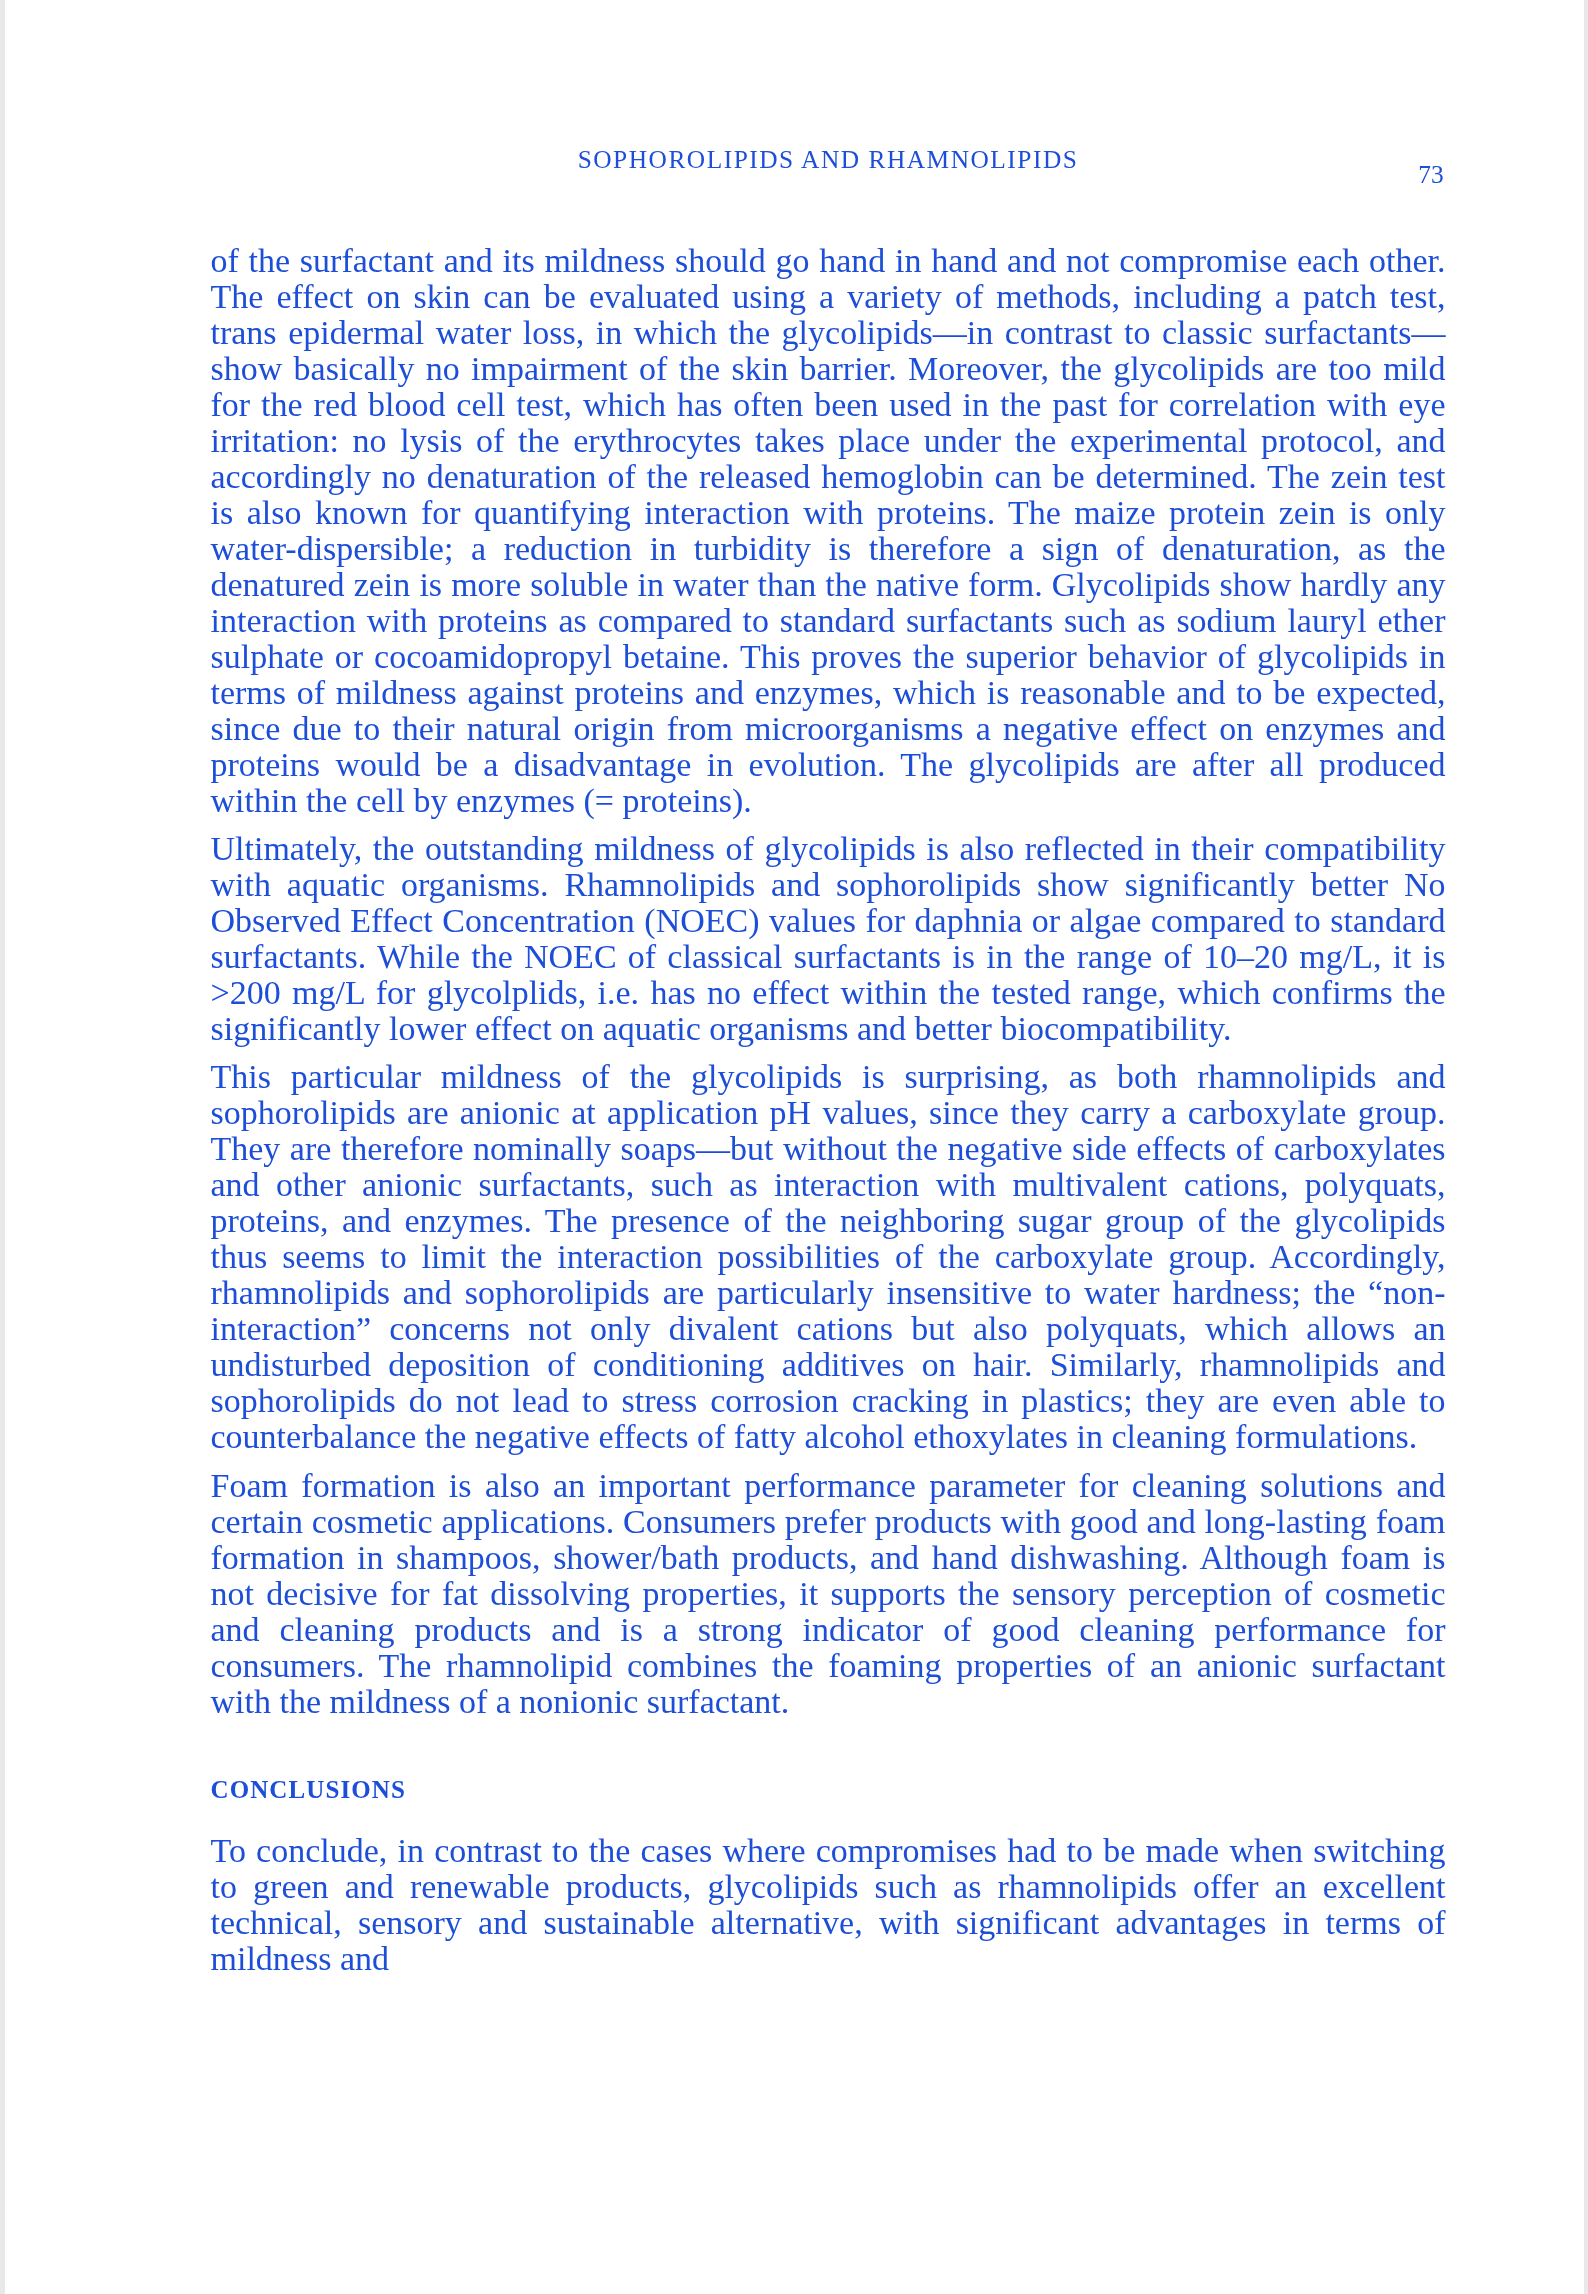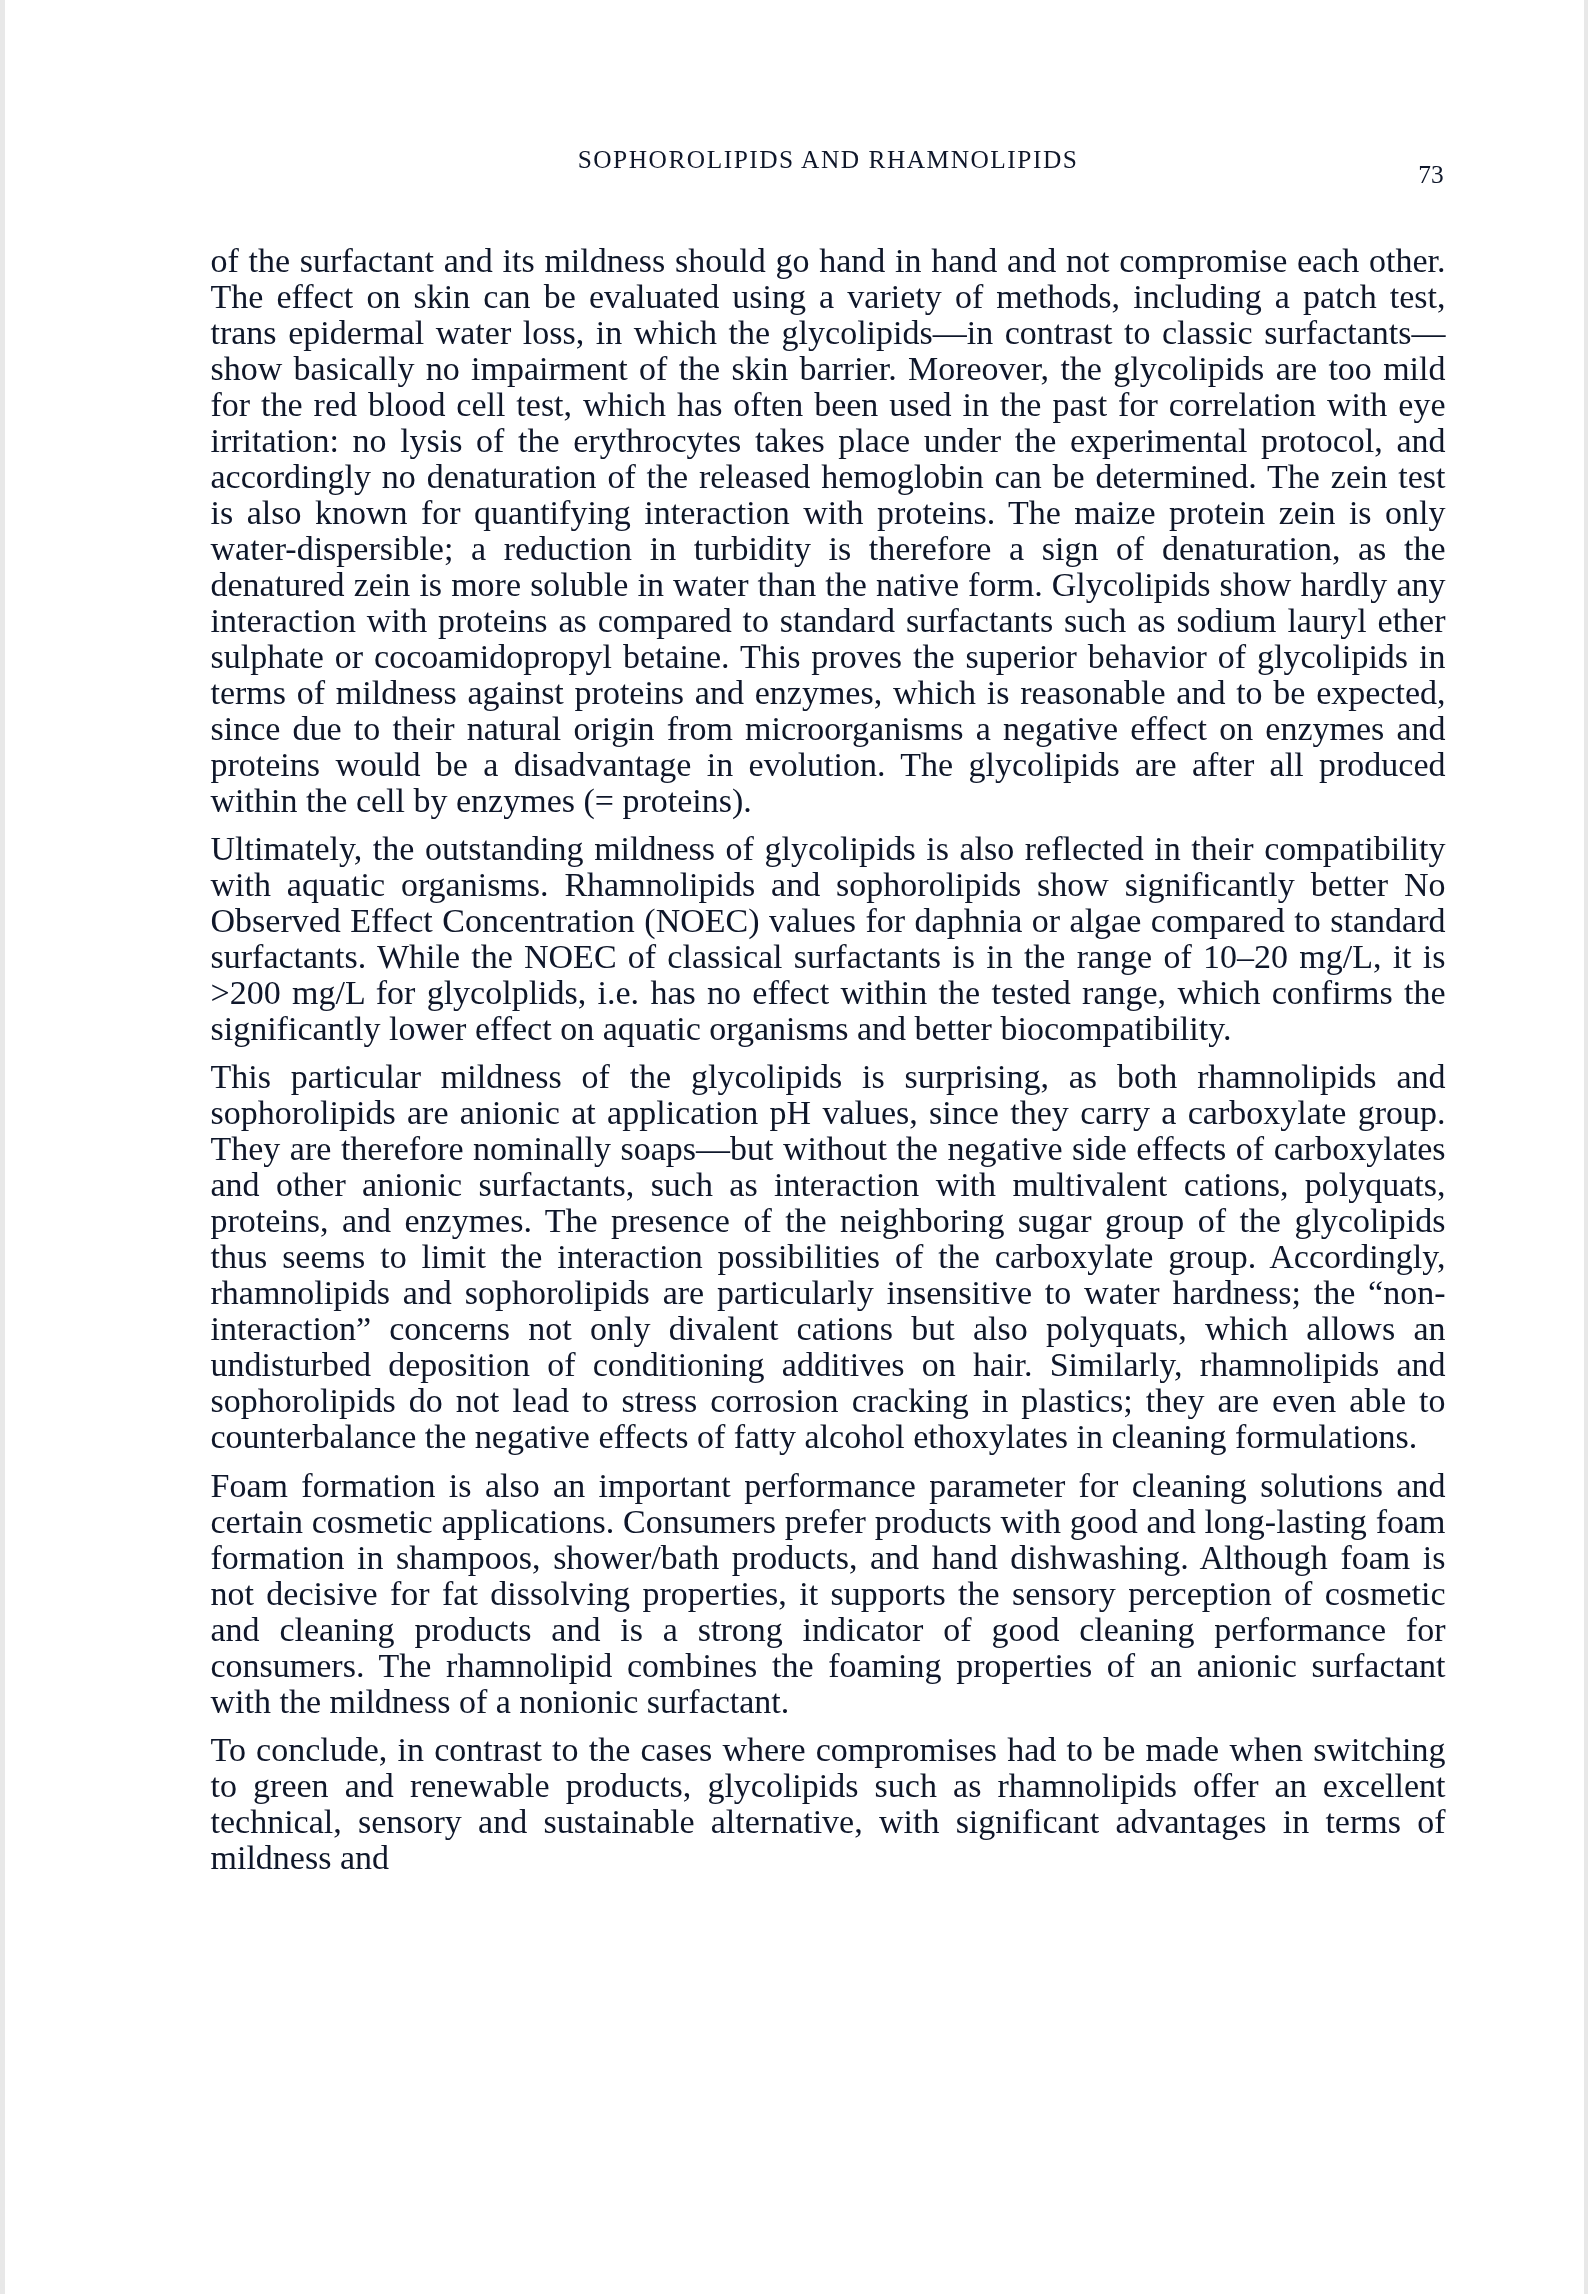--- a/index.html
+++ b/index.html
@@ -7,21 +7,21 @@
     padding: 0;
     background: #e8e8e8;
   }
   .page {
     position: relative;
     width: 1579px;
     height: 2295px;
     margin: 0 auto;
     background: #ffffff;
     font-family: "Liberation Serif", "DejaVu Serif", serif;
-    color: #0f172a;
+    color: #1d4ed8;
     overflow: hidden;
   }
   .text-block {
     position: absolute;
     left: 206px;
     width: 1235px;
     top: 139px;
   }
   .running-head {
     position: relative;
@@ -69,19 +69,20 @@
       <span class="head-title">SOPHOROLIPIDS AND RHAMNOLIPIDS</span>
       <span class="page-number">73</span>
     </div>
 
     <div class="body-text">
       <p>of the surfactant and its mildness should go hand in hand and not compromise each other. The effect on skin can be evaluated using a variety of methods, including a patch test, trans epidermal water loss, in which the glycolipids—in contrast to classic surfactants—show basically no impairment of the skin barrier. Moreover, the glycolipids are too mild for the red blood cell test, which has often been used in the past for correlation with eye irritation: no lysis of the erythrocytes takes place under the experimental protocol, and accordingly no denaturation of the released hemoglobin can be determined. The zein test is also known for quantifying interaction with proteins. The maize protein zein is only water-dispersible; a reduction in turbidity is therefore a sign of denaturation, as the denatured zein is more soluble in water than the native form. Glycolipids show hardly any interaction with proteins as compared to standard surfactants such as sodium lauryl ether sulphate or cocoamidopropyl betaine. This proves the superior behavior of glycolipids in terms of mildness against proteins and enzymes, which is reasonable and to be expected, since due to their natural origin from microorganisms a negative effect on enzymes and proteins would be a disadvantage in evolution. The glycolipids are after all produced within the cell by enzymes (= proteins).</p>
       <p>Ultimately, the outstanding mildness of glycolipids is also reflected in their compatibility with aquatic organisms. Rhamnolipids and sophorolipids show significantly better No Observed Effect Concentration (NOEC) values for daphnia or algae compared to standard surfactants. While the NOEC of classical surfactants is in the range of 10–20 mg/L, it is &gt;200 mg/L for glycolplids, i.e. has no effect within the tested range, which confirms the significantly lower effect on aquatic organisms and better biocompatibility.</p>
       <p>This particular mildness of the glycolipids is surprising, as both rhamnolipids and sophorolipids are anionic at application pH values, since they carry a carboxylate group. They are therefore nominally soaps—but without the negative side effects of carboxylates and other anionic surfactants, such as interaction with multivalent cations, polyquats, proteins, and enzymes. The presence of the neighboring sugar group of the glycolipids thus seems to limit the interaction possibilities of the carboxylate group. Accordingly, rhamnolipids and sophorolipids are particularly insensitive to water hardness; the “non-interaction” concerns not only divalent cations but also polyquats, which allows an undisturbed deposition of conditioning additives on hair. Similarly, rhamnolipids and sophorolipids do not lead to stress corrosion cracking in plastics; they are even able to counterbalance the negative effects of fatty alcohol ethoxylates in cleaning formulations.</p>
       <p>Foam formation is also an important performance parameter for cleaning solutions and certain cosmetic applications. Consumers prefer products with good and long-lasting foam formation in shampoos, shower/bath products, and hand dishwashing. Although foam is not decisive for fat dissolving properties, it supports the sensory perception of cosmetic and cleaning products and is a strong indicator of good cleaning performance for consumers. The rhamnolipid combines the foaming properties of an anionic surfactant with the mildness of a nonionic surfactant.</p>
 
+      <h2 class="section-heading">CONCLUSIONS</h2>
 
       <p class="conclusion-par">To conclude, in contrast to the cases where compromises had to be made when switching to green and renewable products, glycolipids such as rhamnolipids offer an excellent technical, sensory and sustainable alternative, with significant advantages in terms of mildness and</p>
     </div>
 
   </div>
 </div>
 
 
 </body></html>

